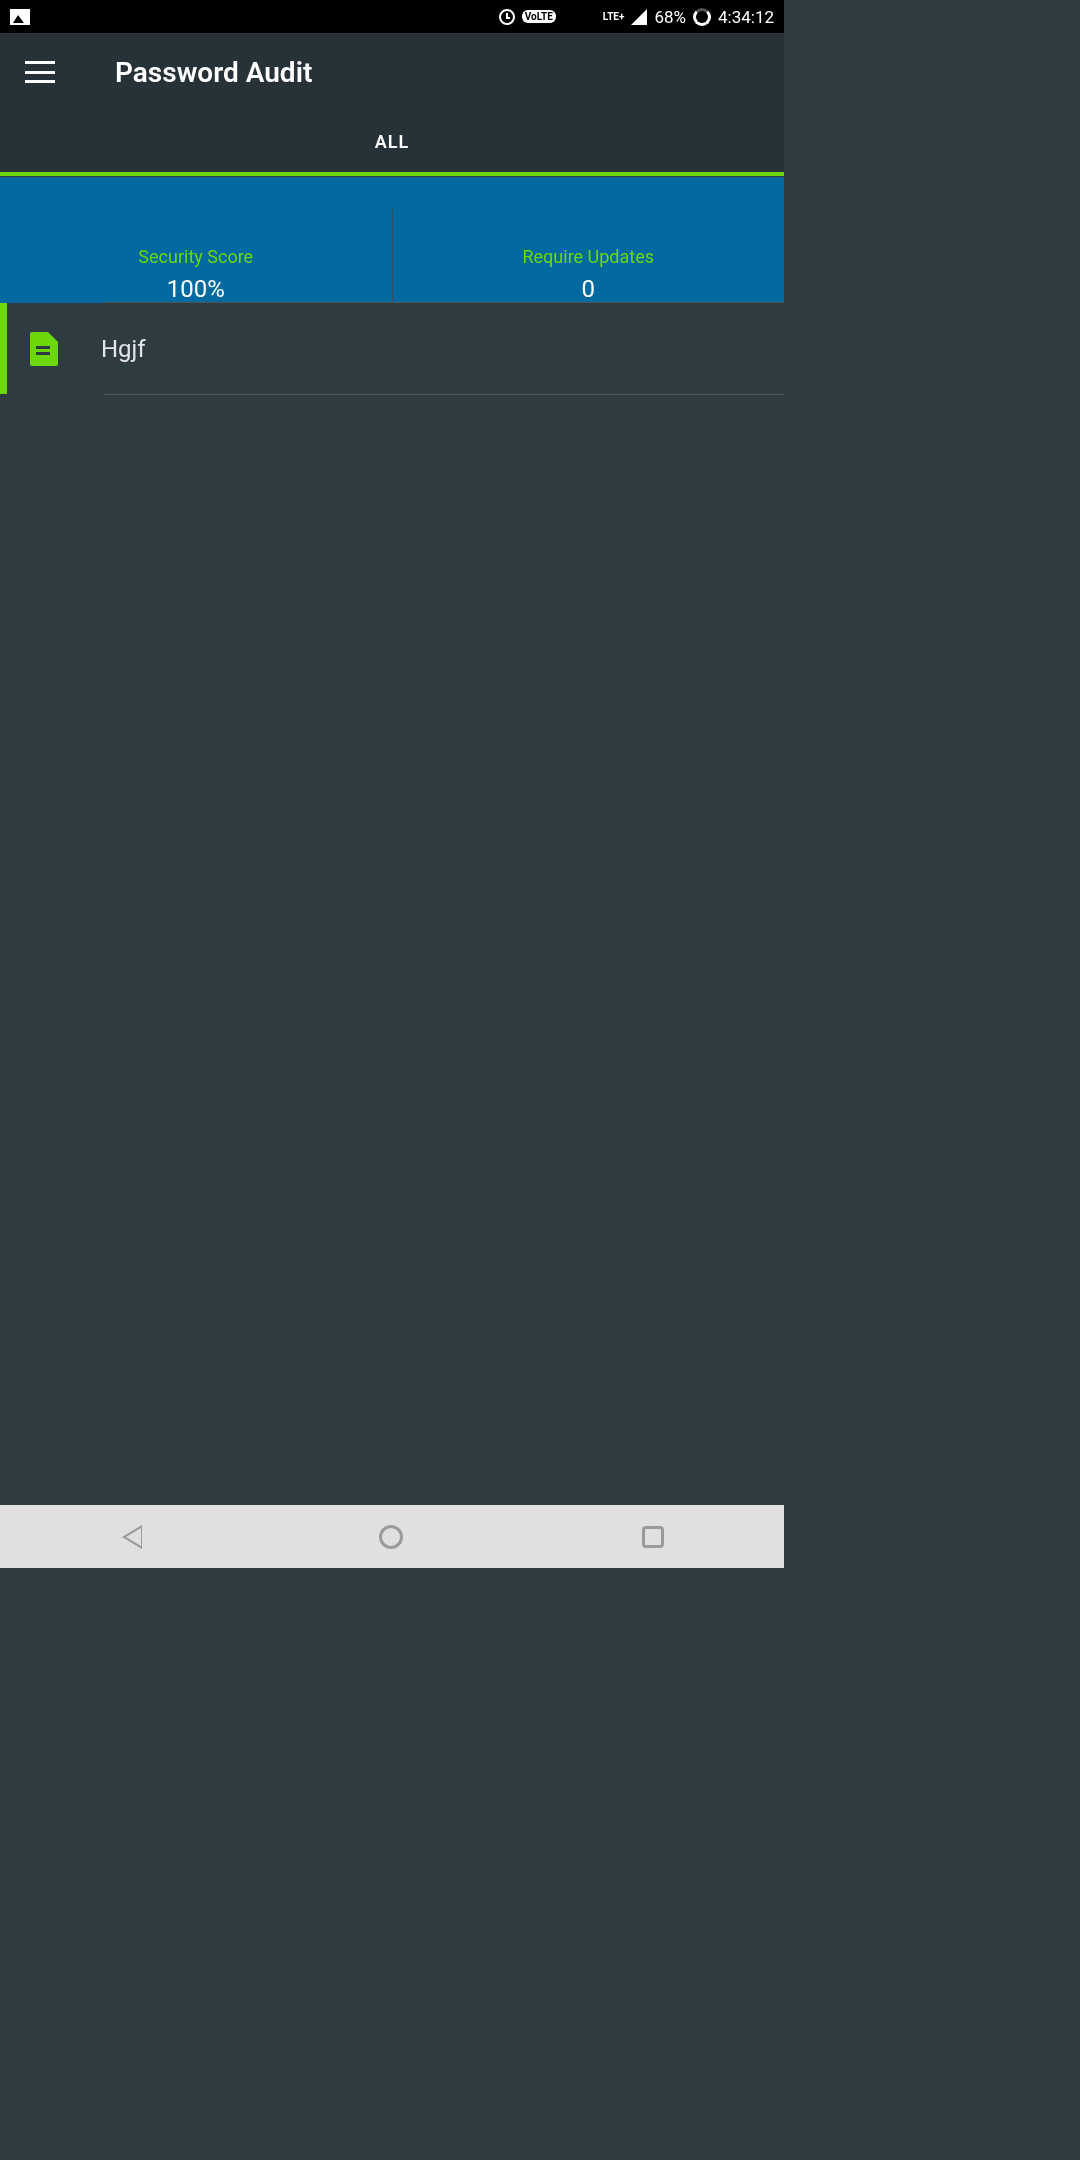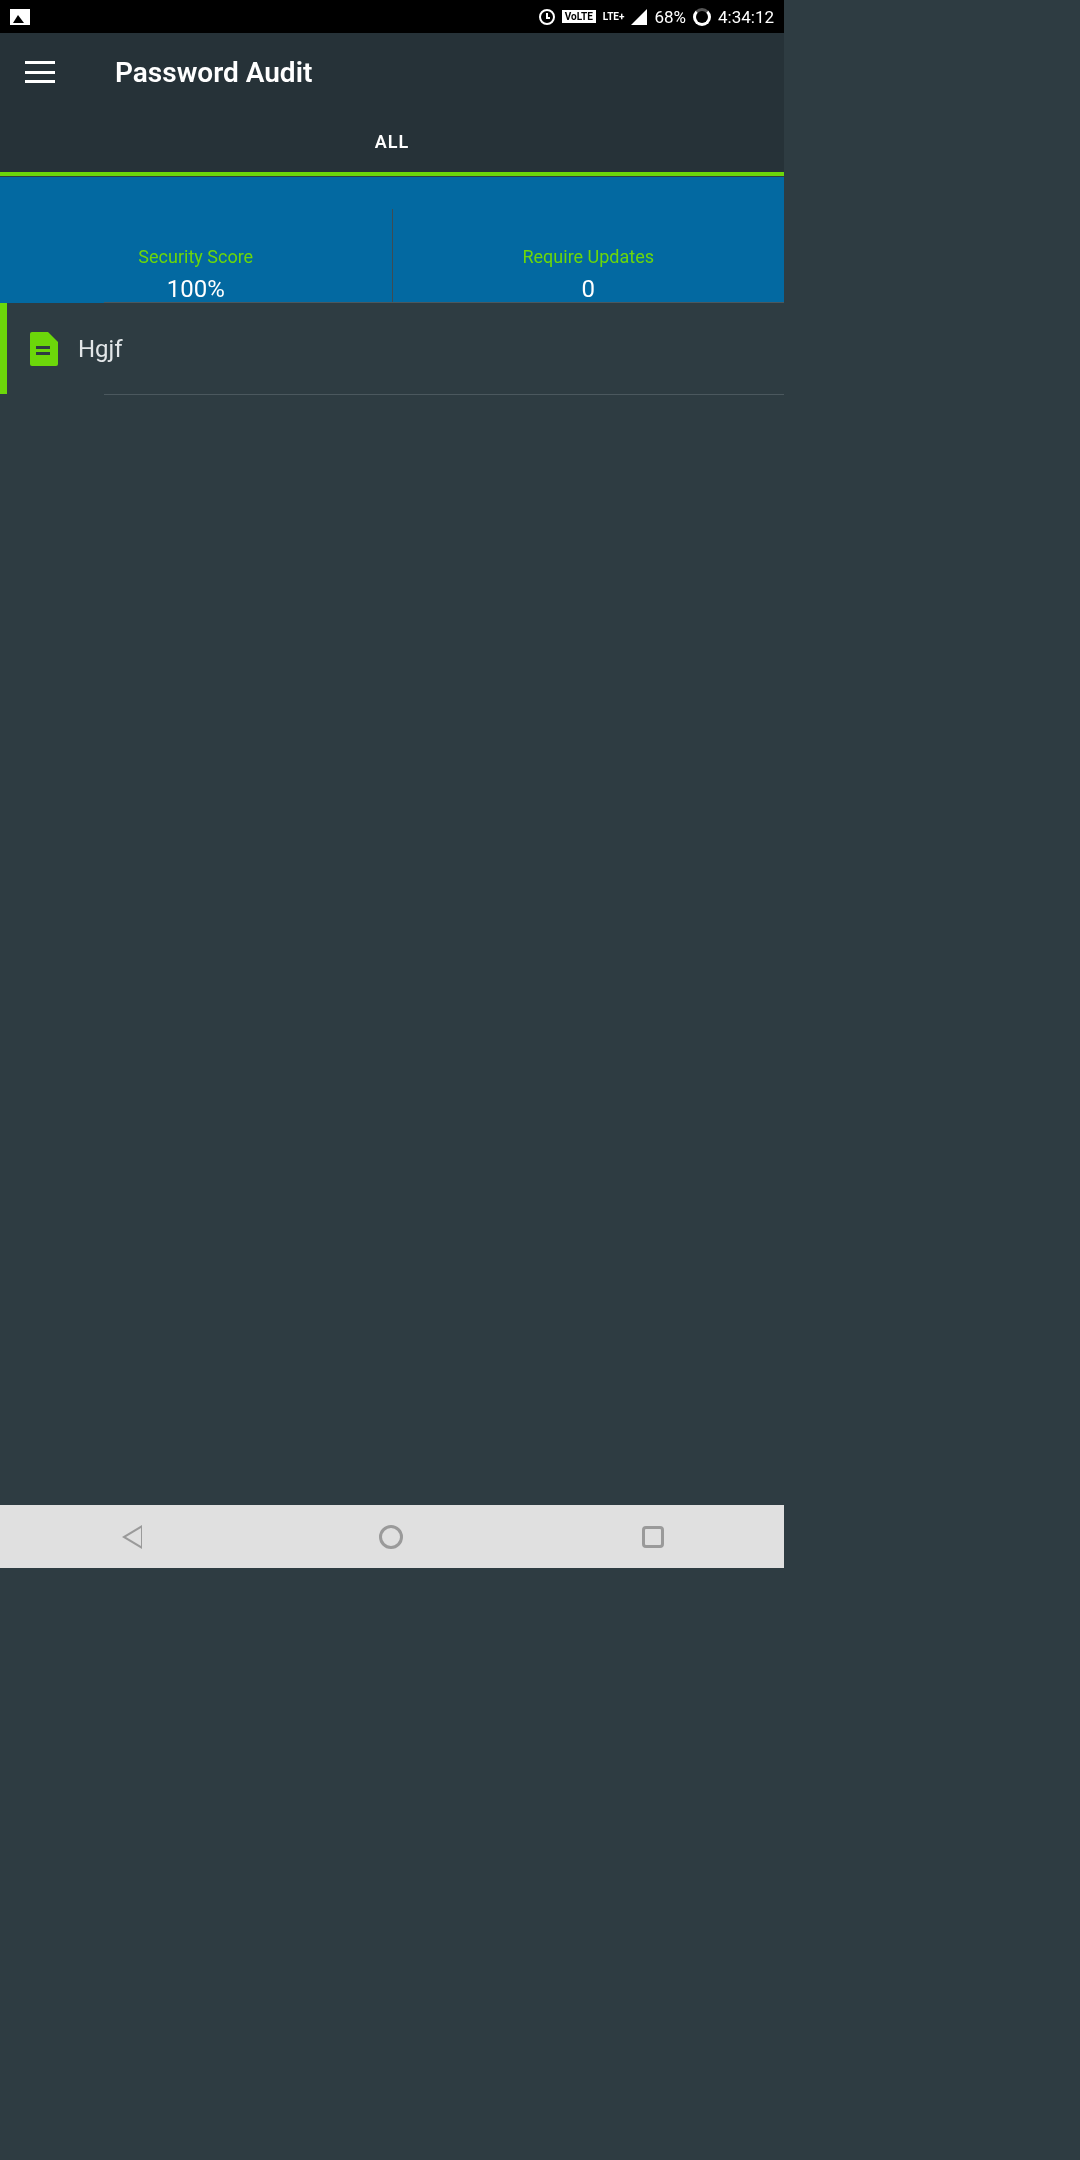--- a/index.html
+++ b/index.html
@@ -72,26 +72,27 @@
       width: 4px;
       height: 2px;
       background: #fff;
     }
     .volte-badge {
       background: #fff;
       color: #000;
       font-size: 10px;
       font-weight: bold;
       padding: 1px 3px;
-      border-radius: 0;
+      border-radius: 6px;
     }
     .lte-label {
       font-size: 10px;
       font-weight: bold;
       color: #fff;
+      margin-left: 40px;
     }
     .signal-triangle {
       width: 0;
       height: 0;
       border-left: 16px solid transparent;
       border-bottom: 16px solid #fff;
     }
     .circle-loader {
       width: 18px;
       height: 18px;
@@ -209,21 +210,21 @@
       left: 6px;
       top: 14px;
       width: 14px;
       height: 3px;
       background: #2e3c42;
       box-shadow: 0 6px 0 #2e3c42;
     }
     .item-name {
       color: #e2e6e8;
       font-size: 24px;
-      margin-left: 20px;
+      margin-left: 43px;
     }
     .item-divider-top {
       position: absolute;
       left: 104px;
       right: 0;
       top: -1px;
       height: 1px;
       background: #4b585e;
     }
     .item-divider-bottom {

